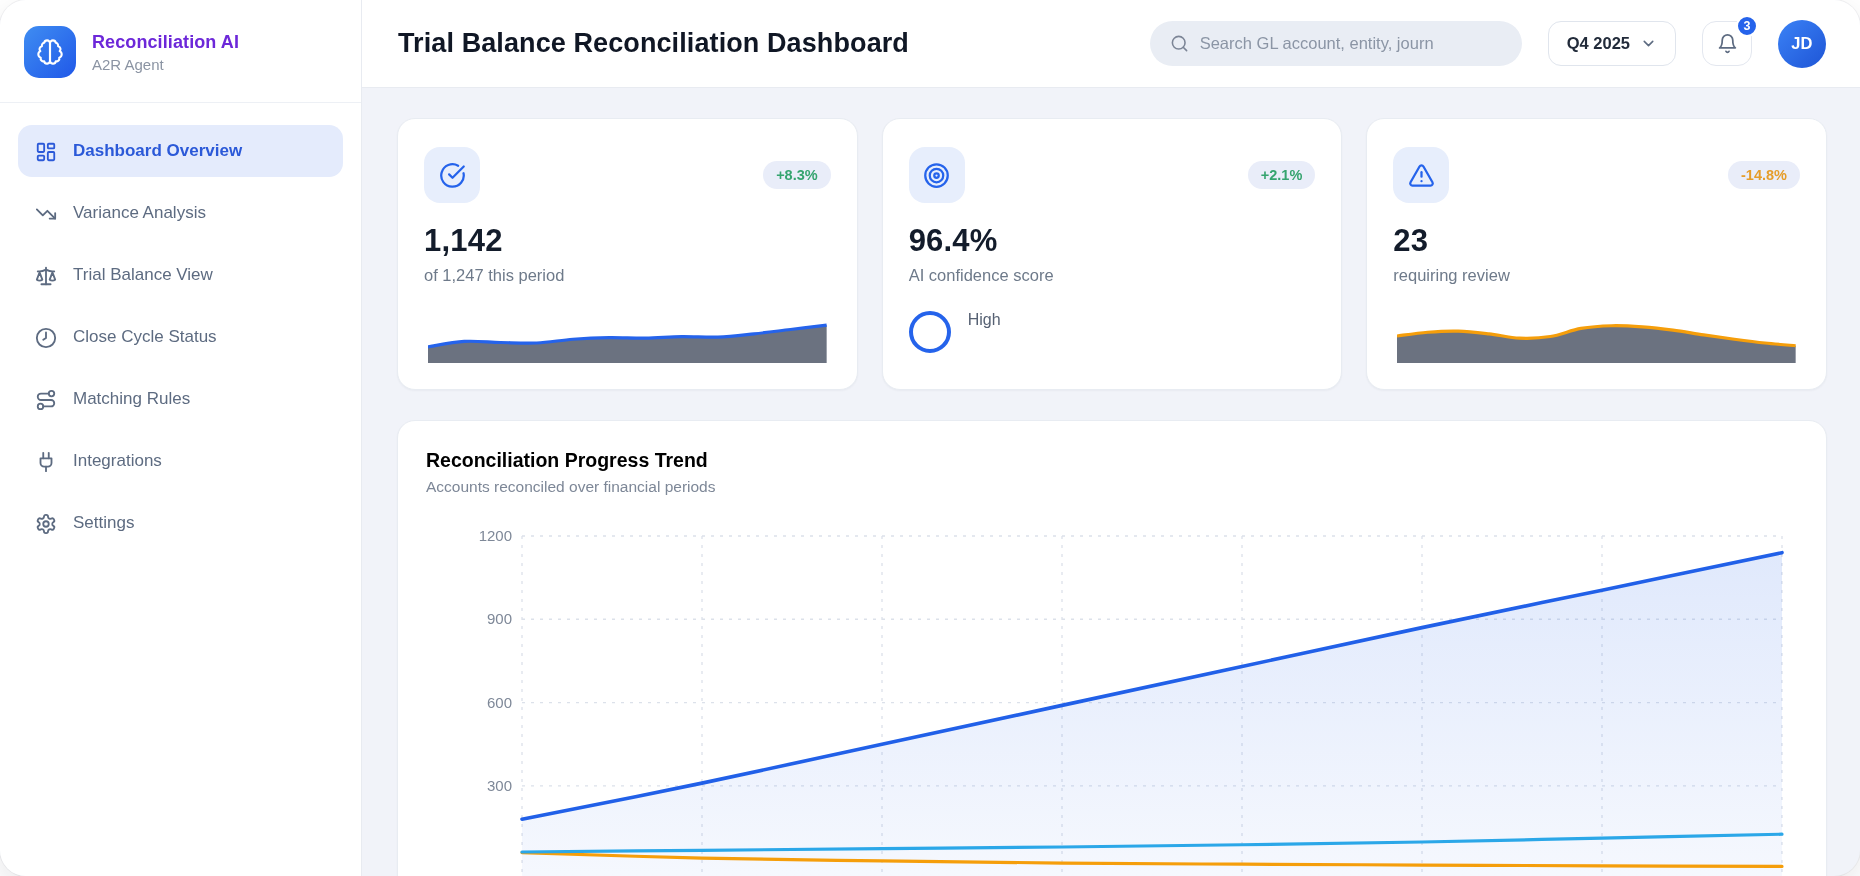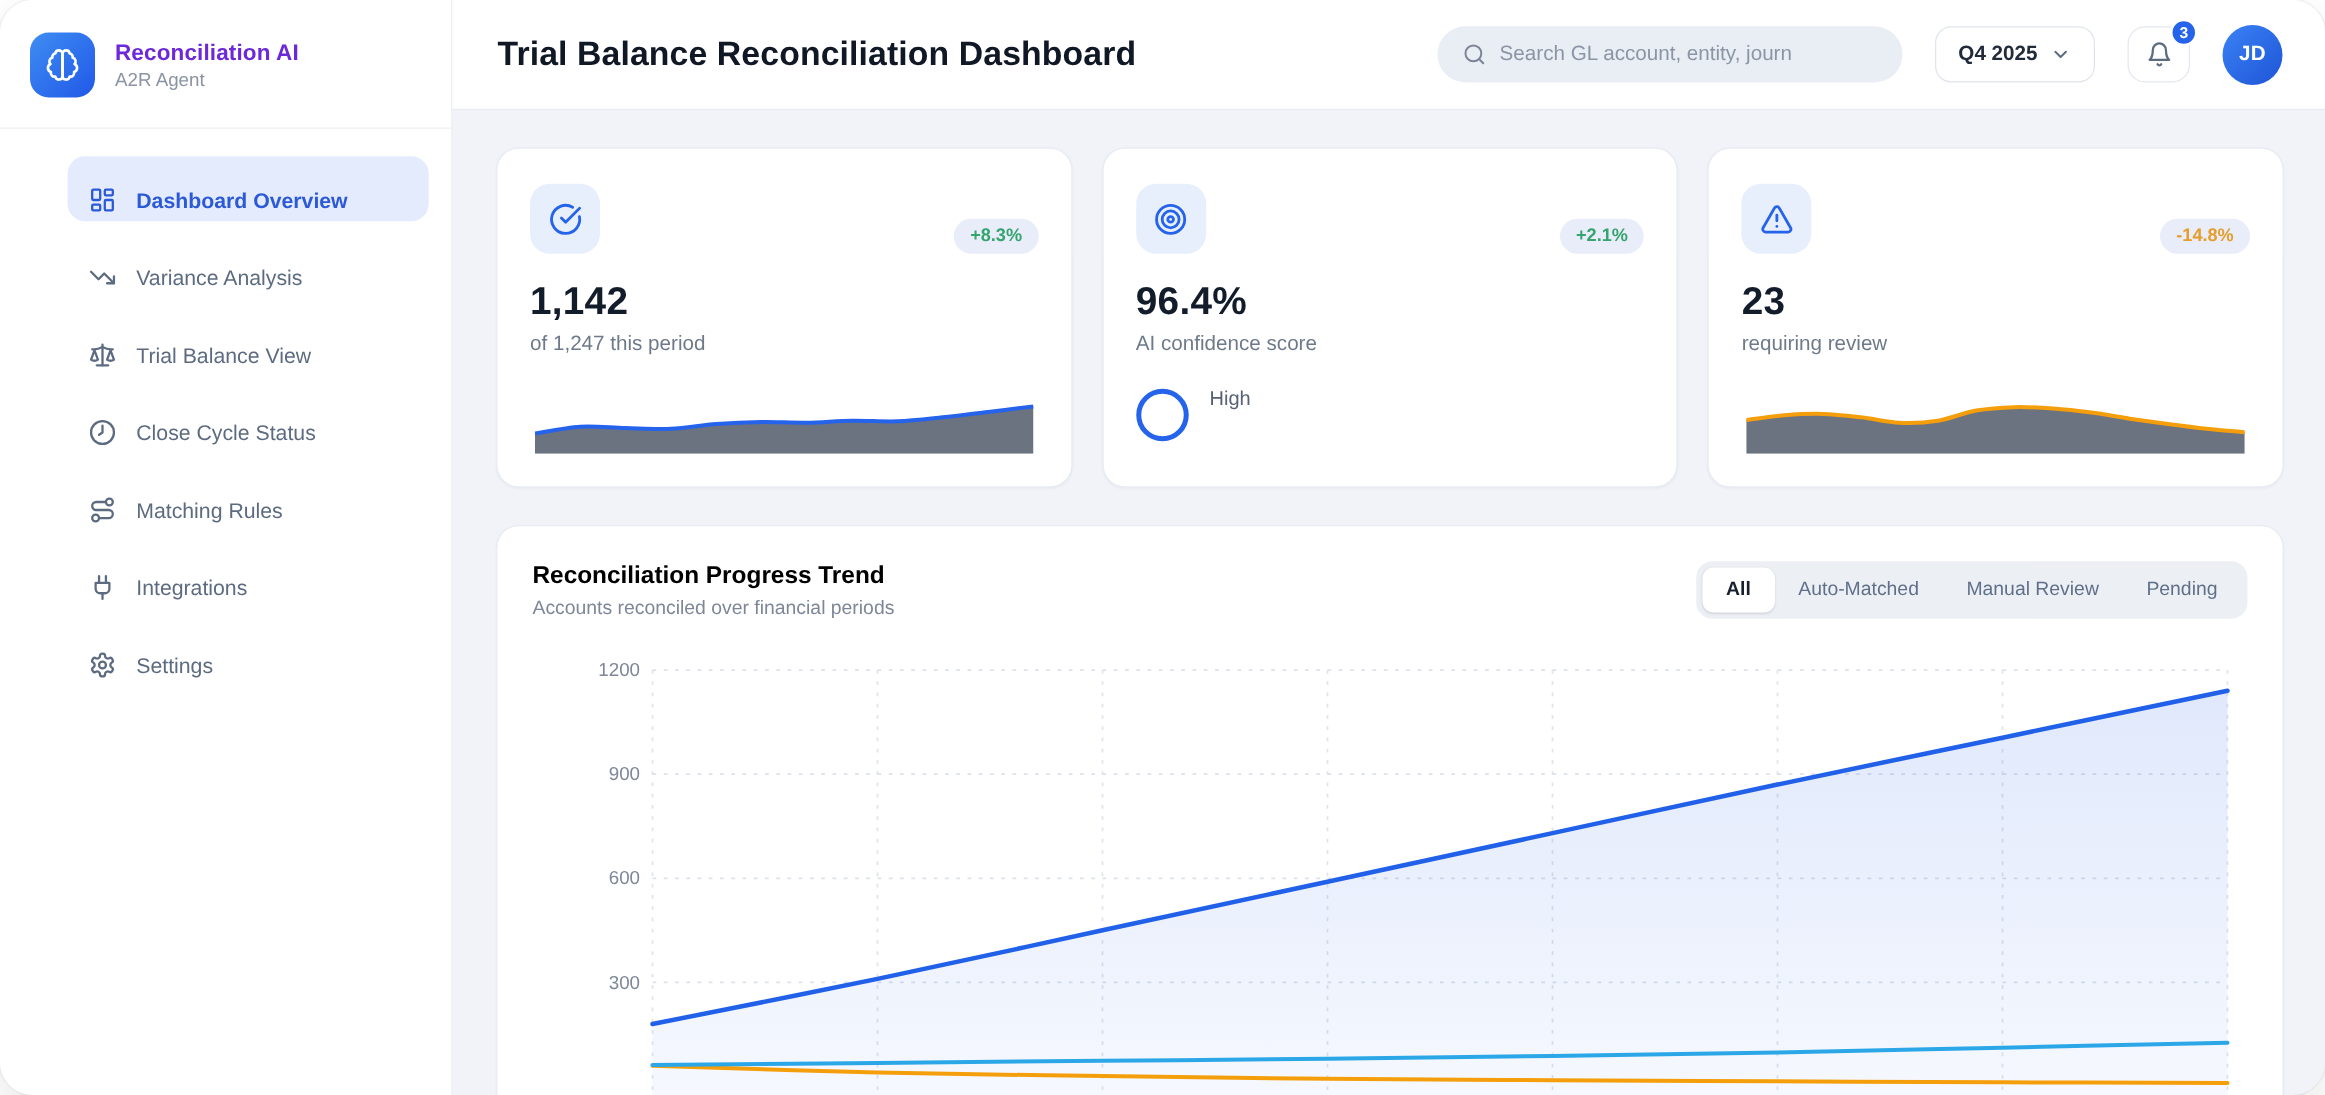--- a/index.html
+++ b/index.html
@@ -11,22 +11,22 @@
   
   .sidebar { width:362px; flex:0 0 362px; background:#fff; border-right:1px solid #e8ebf1; }
   .brand { display:flex; align-items:center; gap:16px; padding:26px 24px 24px 24px; border-bottom:1px solid #edf0f5; }
   .logo { width:52px; height:52px; border-radius:15px; flex:0 0 52px;
     background:linear-gradient(135deg,#3f8df2 0%,#2058e8 100%);
     display:flex; align-items:center; justify-content:center; }
   .logo svg { width:28px; height:28px; stroke:#fff; }
   .brand-title { font-size:18px; font-weight:700; color:#6d28d9; letter-spacing:.1px; }
   .brand-sub { font-size:15px; color:#8b94a3; margin-top:3px; }
   nav { padding:22px 18px 0 18px; }
-  .nav-item { display:flex; align-items:flex-end; gap:16px; height:52px; margin-bottom:10px;
-    padding:6px 17px; border-radius:14px; color:#5d6b81; font-size:17px; cursor:pointer;margin-left:36px; }
+  .nav-item { display:flex; align-items:flex-start; gap:16px; height:52px; margin-bottom:10px;
+    padding:16px 17px; border-radius:14px; color:#5d6b81; font-size:17px; cursor:pointer; }
   .nav-item svg { width:22px; height:22px; stroke:currentColor; flex:0 0 22px; }
   .nav-item.active { background:#e4ebfc; color:#2b59d8; font-weight:700; }
 
   
   .main { flex:1; display:flex; flex-direction:column; min-width:0; }
   header { height:88px; flex:0 0 88px; background:#fff; border-bottom:1px solid #e8ebf1;
     display:flex; align-items:center; justify-content:space-between; padding:0 34px 0 36px; }
   h1 { font-size:27px; font-weight:700; color:#101725; letter-spacing:.1px; }
   .hright { display:flex; align-items:center; gap:26px; }
   .search { display:flex; align-items:center; gap:11px; width:372px; height:45px;
@@ -47,21 +47,21 @@
     align-items:center; justify-content:center; border:2px solid #fff; }
   .avatar { width:48px; height:48px; border-radius:50%; background:linear-gradient(135deg,#3b82f6,#1e55d6);
     color:#fff; font-size:16.5px; font-weight:700; display:flex; align-items:center;
     justify-content:center; cursor:pointer; letter-spacing:.3px; }
 
   
   .content { flex:1; padding:30px 33px 0 35px; overflow:hidden; }
   .cards { display:grid; grid-template-columns:1fr 1fr 1fr; gap:24px; }
   .card { position:relative; background:#fff; border:1px solid #e8ecf2; border-radius:18px;
     height:272px; padding:28px 26px; box-shadow:0 1px 2px rgba(16,24,40,.04); }
-  .card-top { display:flex; align-items:flex-end; justify-content:space-between; }
+  .card-top { display:flex; align-items:center; justify-content:space-between; }
   .icon-sq { width:56px; height:56px; border-radius:16px; background:#e7eefc;
     display:flex; align-items:center; justify-content:center; }
   .icon-sq svg { width:27px; height:27px; stroke:#2563eb; }
   .badge { background:#e9edf9; border-radius:999px; padding:6px 13px; font-size:14.5px; font-weight:700; }
   .badge.up { color:#35a46f; } .badge.down { color:#e59d2b; }
   .stat-value { font-size:31px; font-weight:700; color:#131c2b; margin-top:20px; letter-spacing:.2px; }
   .stat-label { font-size:16.5px; color:#6e7a8a; margin-top:7px; }
   .spark { position:absolute; left:30px; right:30px; bottom:26px; height:54px; }
   .spark svg { width:100%; height:100%; display:block; }
   .ring-row { display:flex; gap:17px; margin-top:26px; }
@@ -250,26 +250,20 @@
               </svg>
             </div>
         </div>
       </div>
 
       <div class="trend-card">
         <div class="trend-head">
           <div>
             <div class="trend-title">Reconciliation Progress Trend</div>
             <div class="trend-sub">Accounts reconciled over financial periods</div>
-          </div>
-          <div class="segmented">
-            <button class="seg-btn active">All</button>
-            <button class="seg-btn">Auto-Matched</button>
-            <button class="seg-btn">Manual Review</button>
-            <button class="seg-btn">Pending</button>
           </div>
         </div>
         <div class="plot">
           <svg id="trend-svg" width="1370" height="400">
               <defs>
                 <linearGradient id="gBlue" x1="0" y1="0" x2="0" y2="1">
                   <stop offset="0" stop-color="#2160e8" stop-opacity="0.14"></stop>
                   <stop offset="1" stop-color="#2160e8" stop-opacity="0.03"></stop>
                 </linearGradient>
               </defs>

